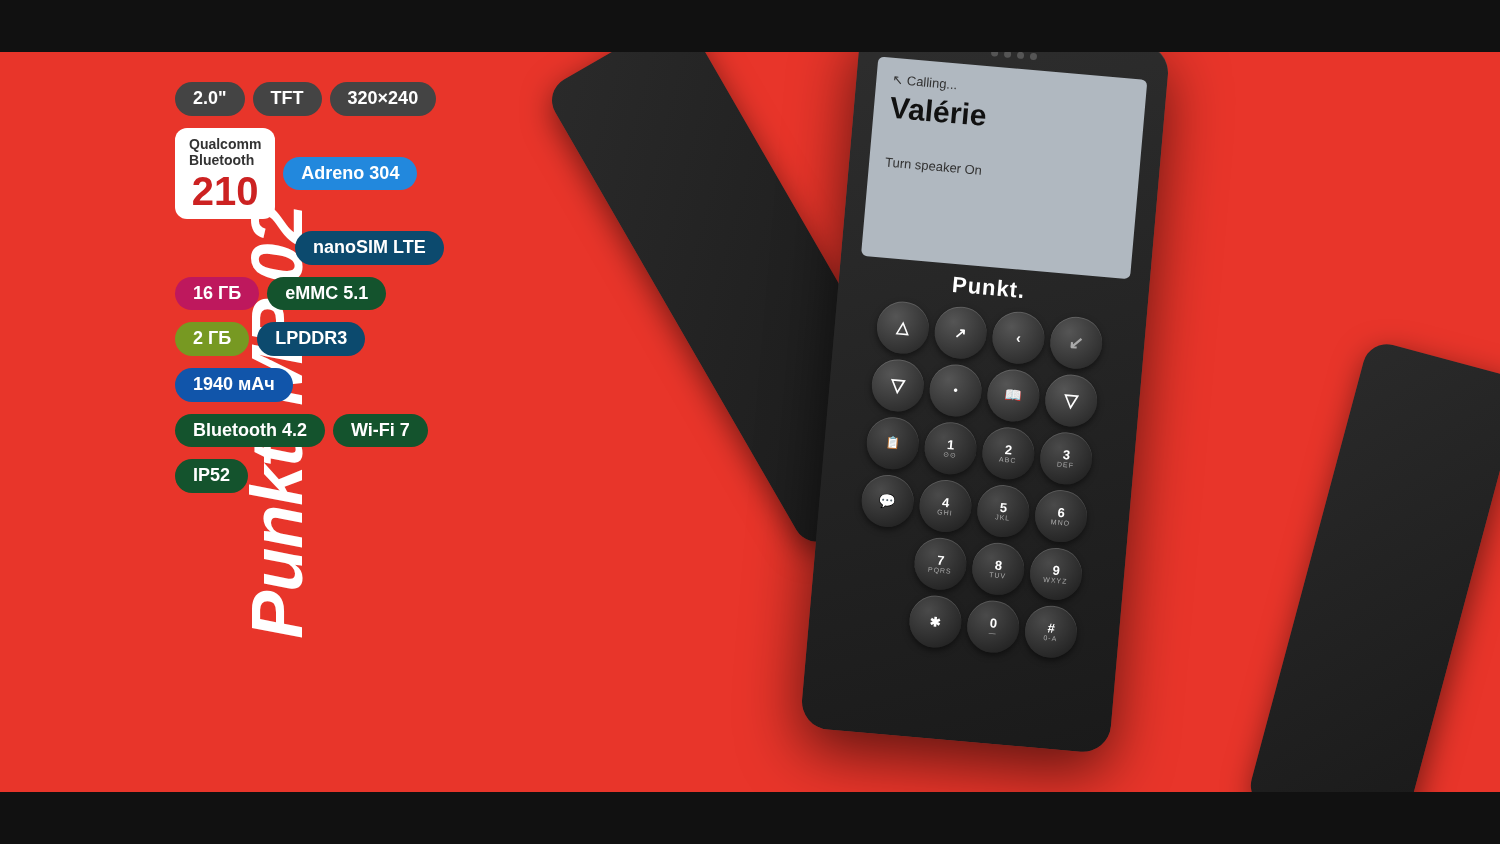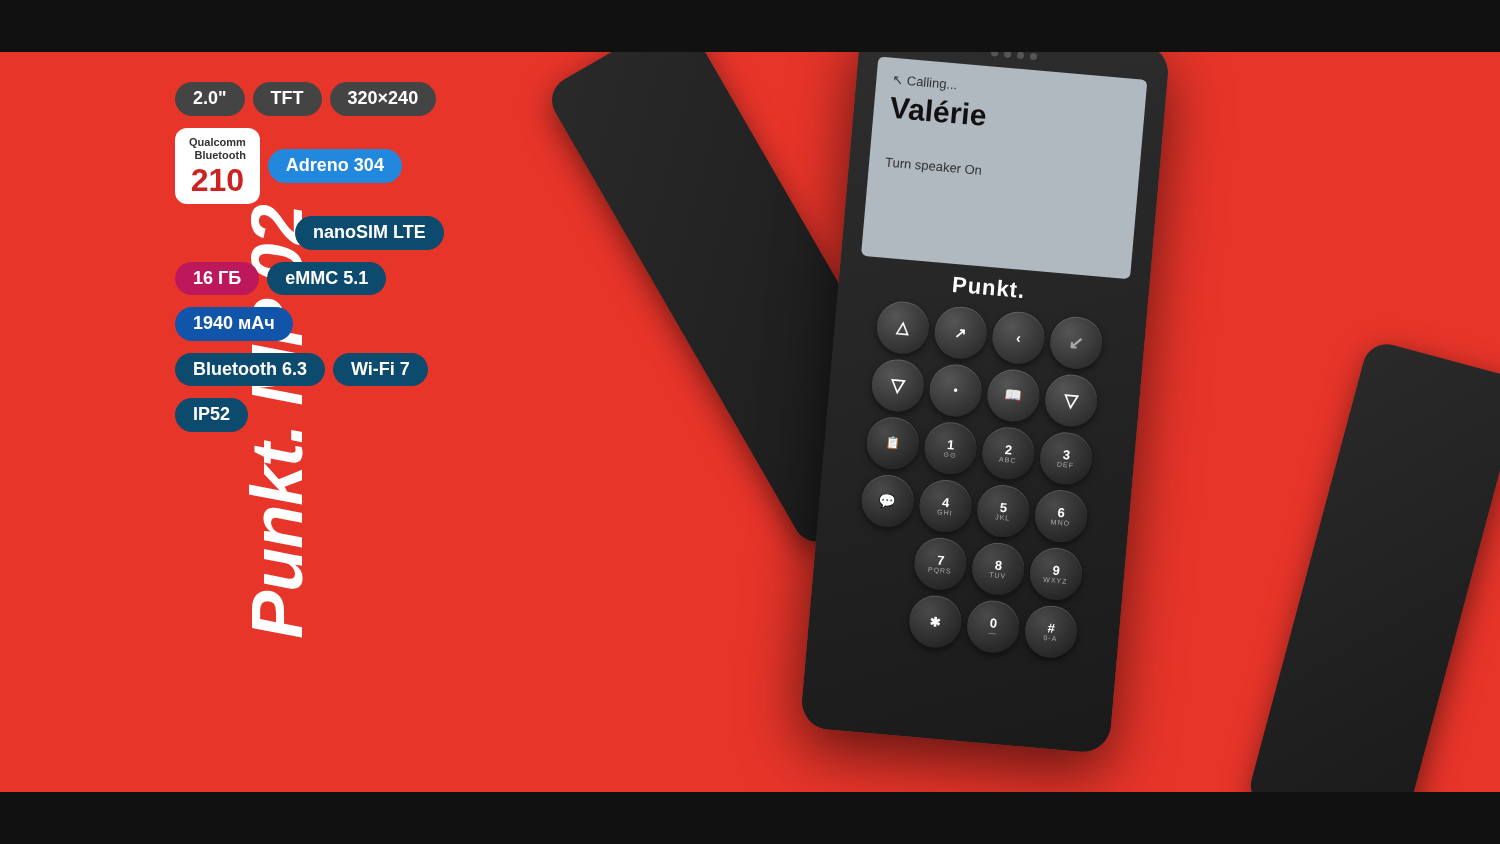--- a/index.html
+++ b/index.html
@@ -84,43 +84,43 @@
       font-size: 18px;
       font-weight: 700;
       color: white;
       line-height: 1.2;
     }
 
     .badge-dark { background: #444; }
     .badge-blue { background: #2288dd; text-align: center; }
     .badge-green { background: #0c4a6e; }
     .badge-red { background: #be185d; }
-    .badge-gray { background: #0c4a6e; }
+    .badge-gray { background: #14532d; }
     .badge-darkblue { background: #1155aa; }
     .badge-olive { background: #779922; }
 
     
     .badge-qualcomm {
       background: white;
       border-radius: 12px;
       padding: 8px 14px;
       display: inline-flex;
       flex-direction: column;
       align-items: center;
       line-height: 1;
     }
     .badge-qualcomm .top-text {
-      font-size: 11px;
+      font-size: 14px;
       font-weight: 700;
       color: #333;
-      text-align: right;
+      text-align: left;
       line-height: 1.2;
     }
     .badge-qualcomm .big-num {
-      font-size: 32px;
+      font-size: 40px;
       font-weight: 900;
       color: #cc2222;
       line-height: 1;
       margin-top: 2px;
     }
 
     
     .phone-area {
       position: absolute;
       right: 0;
@@ -297,27 +297,31 @@
 
     <div class="spec-row">
       <span style="margin-left: 120px;" class="badge badge-green">nanoSIM LTE</span>
     </div>
 
     <div class="spec-row">
       <span class="badge badge-red">16 ГБ</span>
       <span class="badge badge-gray">eMMC 5.1</span>
     </div>
 
+    <div class="spec-row">
+      <span class="badge badge-olive">2 ГБ</span>
+      <span class="badge badge-green">LPDDR3</span>
+    </div>
 
     <div class="spec-row">
       <span class="badge badge-darkblue">1940 мАч</span>
     </div>
 
     <div class="spec-row">
-      <span class="badge badge-gray">Bluetooth 6.3</span>
+      <span class="badge badge-gray">Bluetooth 4.2</span>
       <span class="badge badge-gray">Wi-Fi 7</span>
     </div>
 
     <div class="spec-row">
       <span class="badge badge-gray">IP52</span>
     </div>
 
   </div>
 
   <div class="phone-area">

